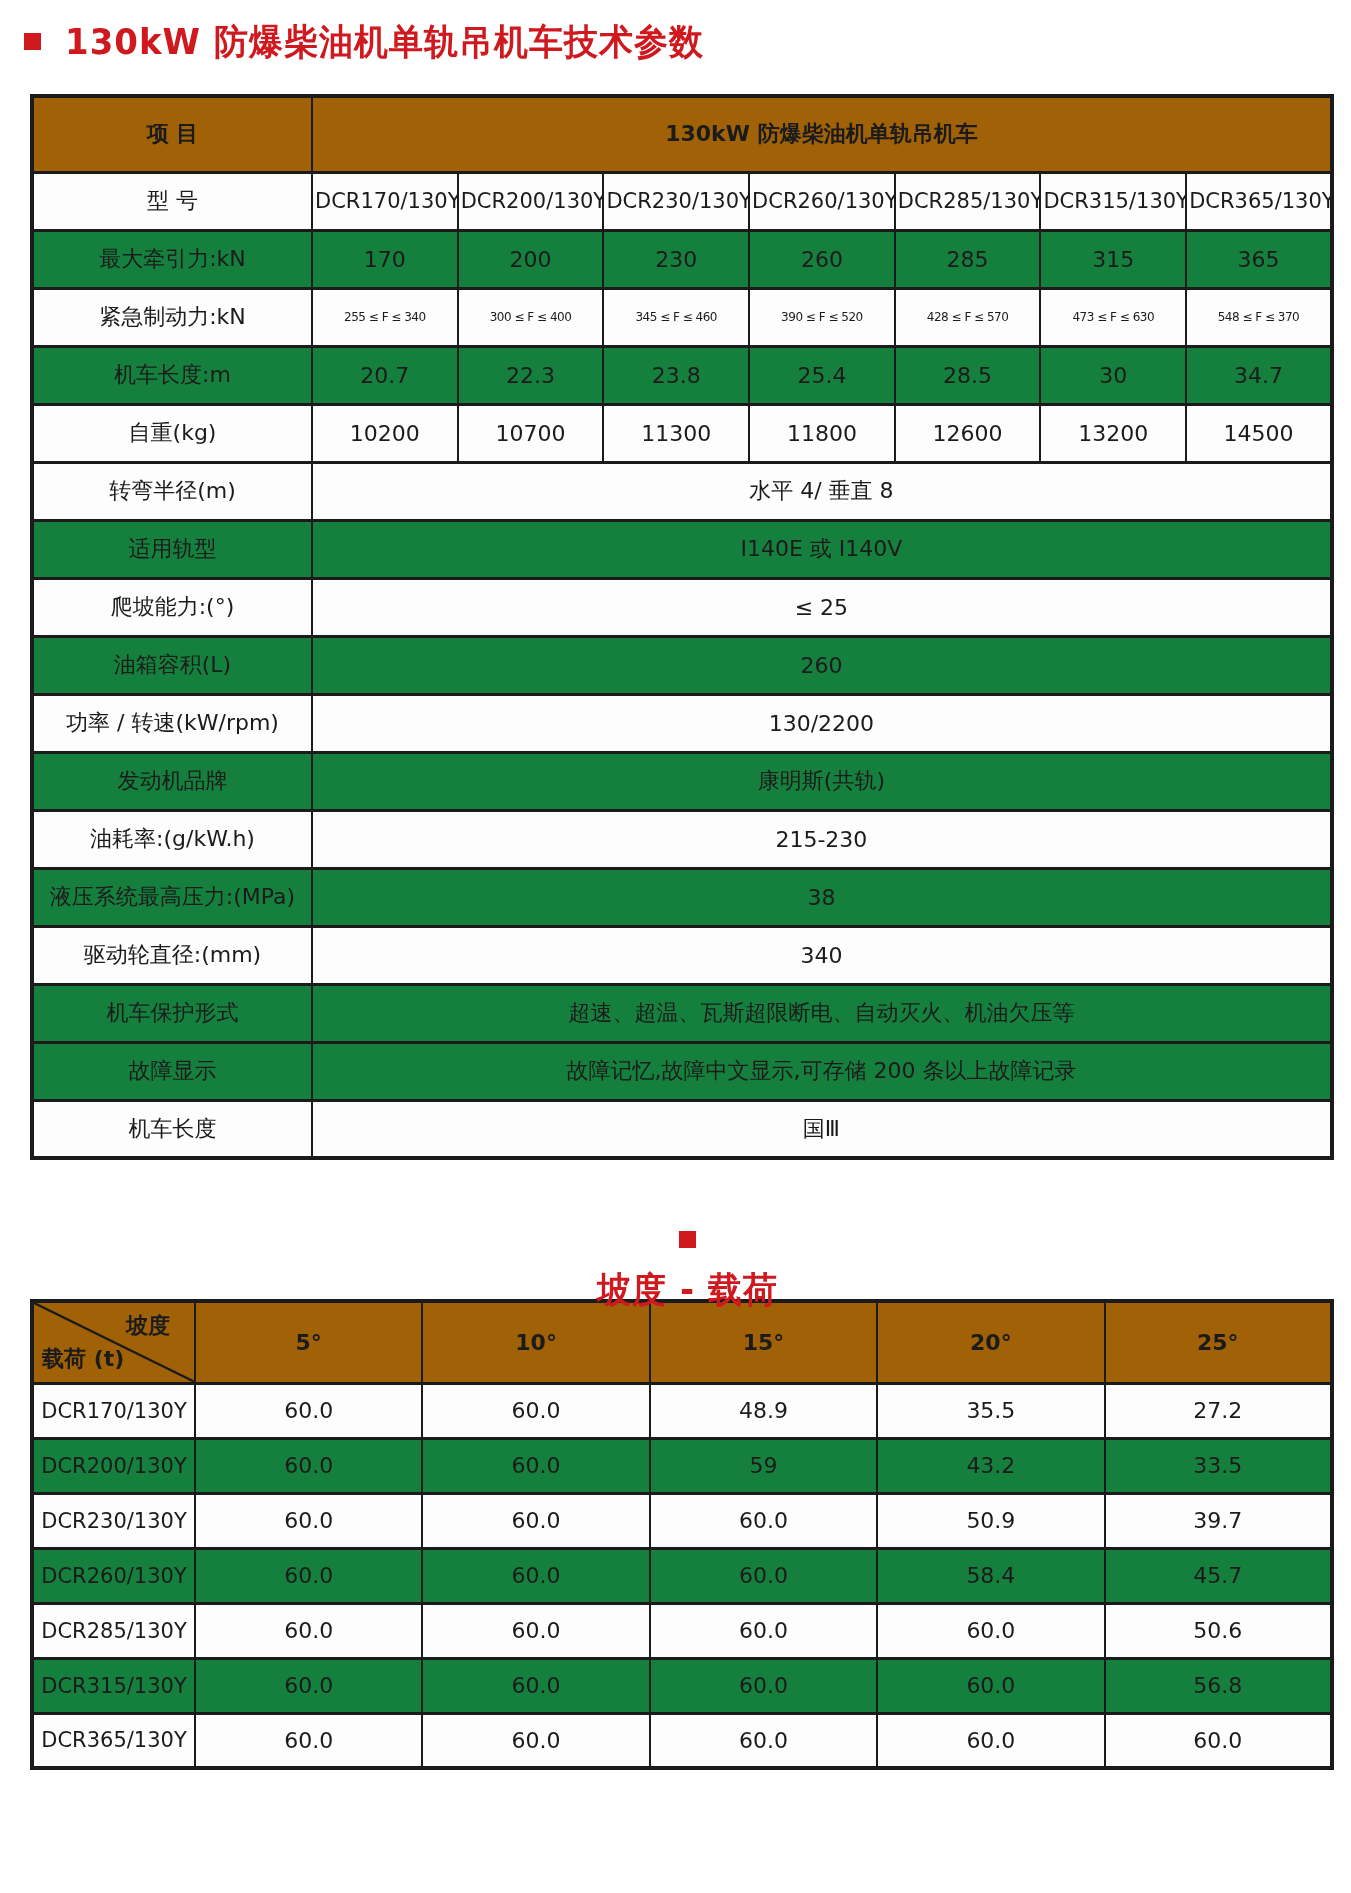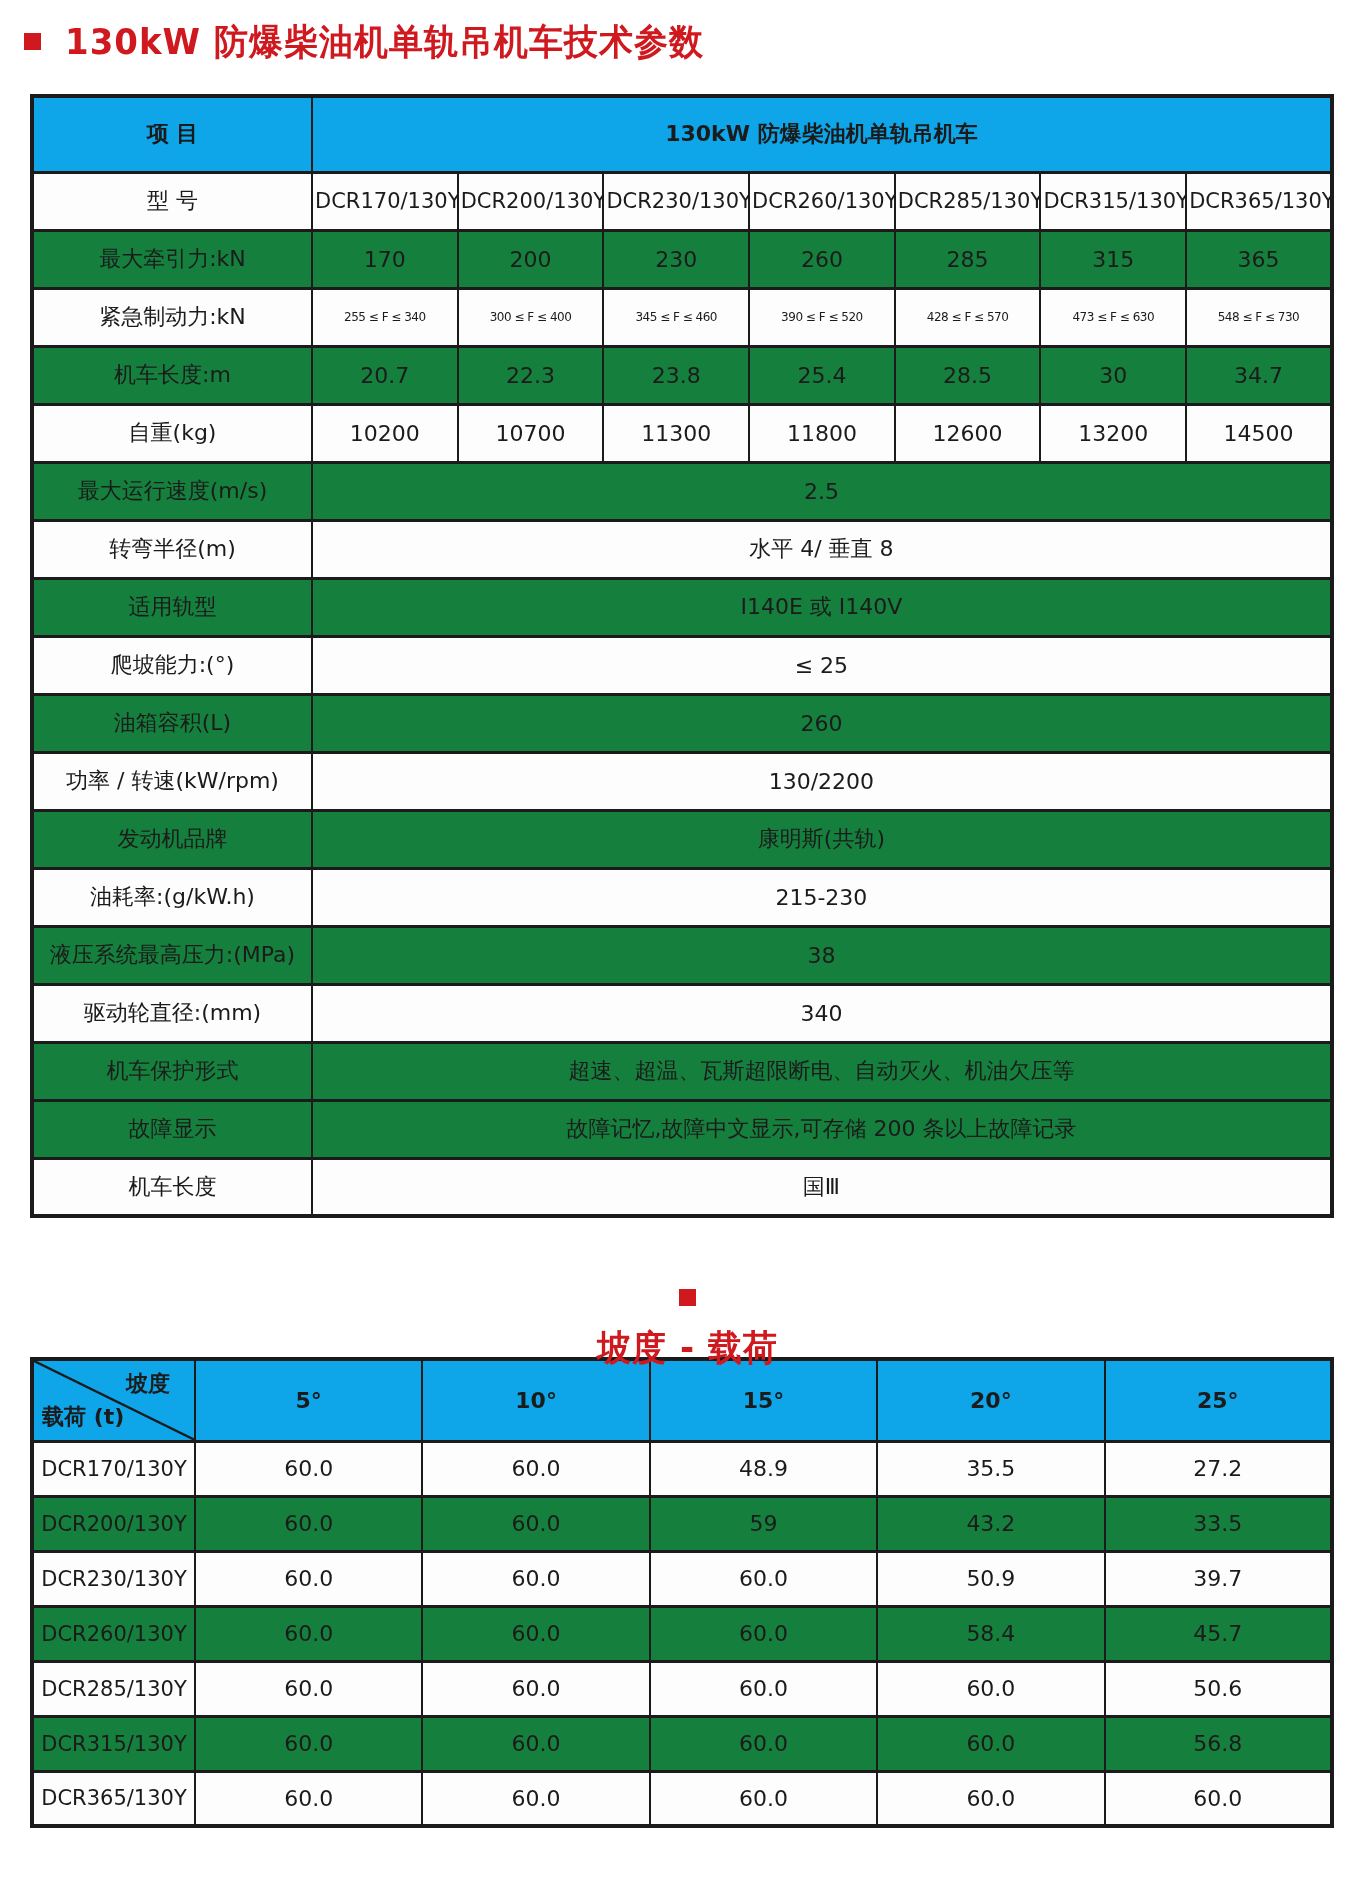--- a/index.html
+++ b/index.html
@@ -21,21 +21,21 @@
   
   table{border-collapse:collapse;table-layout:fixed;margin-left:30px;background:#fff;}
   table.spec{width:1300px;margin-top:32px;border:4px solid #1b1b1b;}
   table.slope{width:1300px;margin-top:26px;border:4px solid #1b1b1b;}
   td,th{
     border:2px solid #1b1b1b;border-top-width:3px;border-bottom-width:3px;
     text-align:center;vertical-align:middle;
     font-size:22px;font-weight:400;padding:0 2px;
     overflow:hidden;white-space:nowrap;
   }
-  tr.h-row td{background:#0ea5e9;font-weight:700;}
+  tr.h-row td{background:#a16207;font-weight:700;}
   tr.gray td{background:#15803d;}
   tr.white td{background:#fdfdfd;}
   .spec tr{height:58px;}
   .spec tr.h-row{height:76px;}
   .slope tr{height:55px;}
   .slope tr.h-row{height:82px;}
   td.tight{font-size:12px;letter-spacing:-0.5px;}
   td.model-cell{font-size:21px;}
   
   td.corner{position:relative;padding:0;}
@@ -86,45 +86,41 @@
     <td>365</td>
   </tr>
   <tr class="white">
     <td>紧急制动力:kN</td>
     <td class="tight">255 ≤ F ≤ 340</td>
     <td class="tight">300 ≤ F ≤ 400</td>
     <td class="tight">345 ≤ F ≤ 460</td>
     <td class="tight">390 ≤ F ≤ 520</td>
     <td class="tight">428 ≤ F ≤ 570</td>
     <td class="tight">473 ≤ F ≤ 630</td>
-    <td class="tight">548 ≤ F ≤ 730</td>
+    <td class="tight">548 ≤ F ≤ 370</td>
   </tr>
   <tr class="gray">
     <td>机车长度:m</td>
     <td>20.7</td>
     <td>22.3</td>
     <td>23.8</td>
     <td>25.4</td>
     <td>28.5</td>
     <td>30</td>
     <td>34.7</td>
   </tr>
   <tr class="white">
     <td>自重(kg)</td>
     <td>10200</td>
     <td>10700</td>
     <td>11300</td>
     <td>11800</td>
     <td>12600</td>
     <td>13200</td>
     <td>14500</td>
-  </tr>
-  <tr class="gray">
-    <td>最大运行速度(m/s)</td>
-    <td colspan="7">2.5</td>
   </tr>
   <tr class="white">
     <td>转弯半径(m)</td>
     <td colspan="7">水平 4/ 垂直 8</td>
   </tr>
   <tr class="gray">
     <td>适用轨型</td>
     <td colspan="7">I140E 或 I140V</td>
   </tr>
   <tr class="white">

